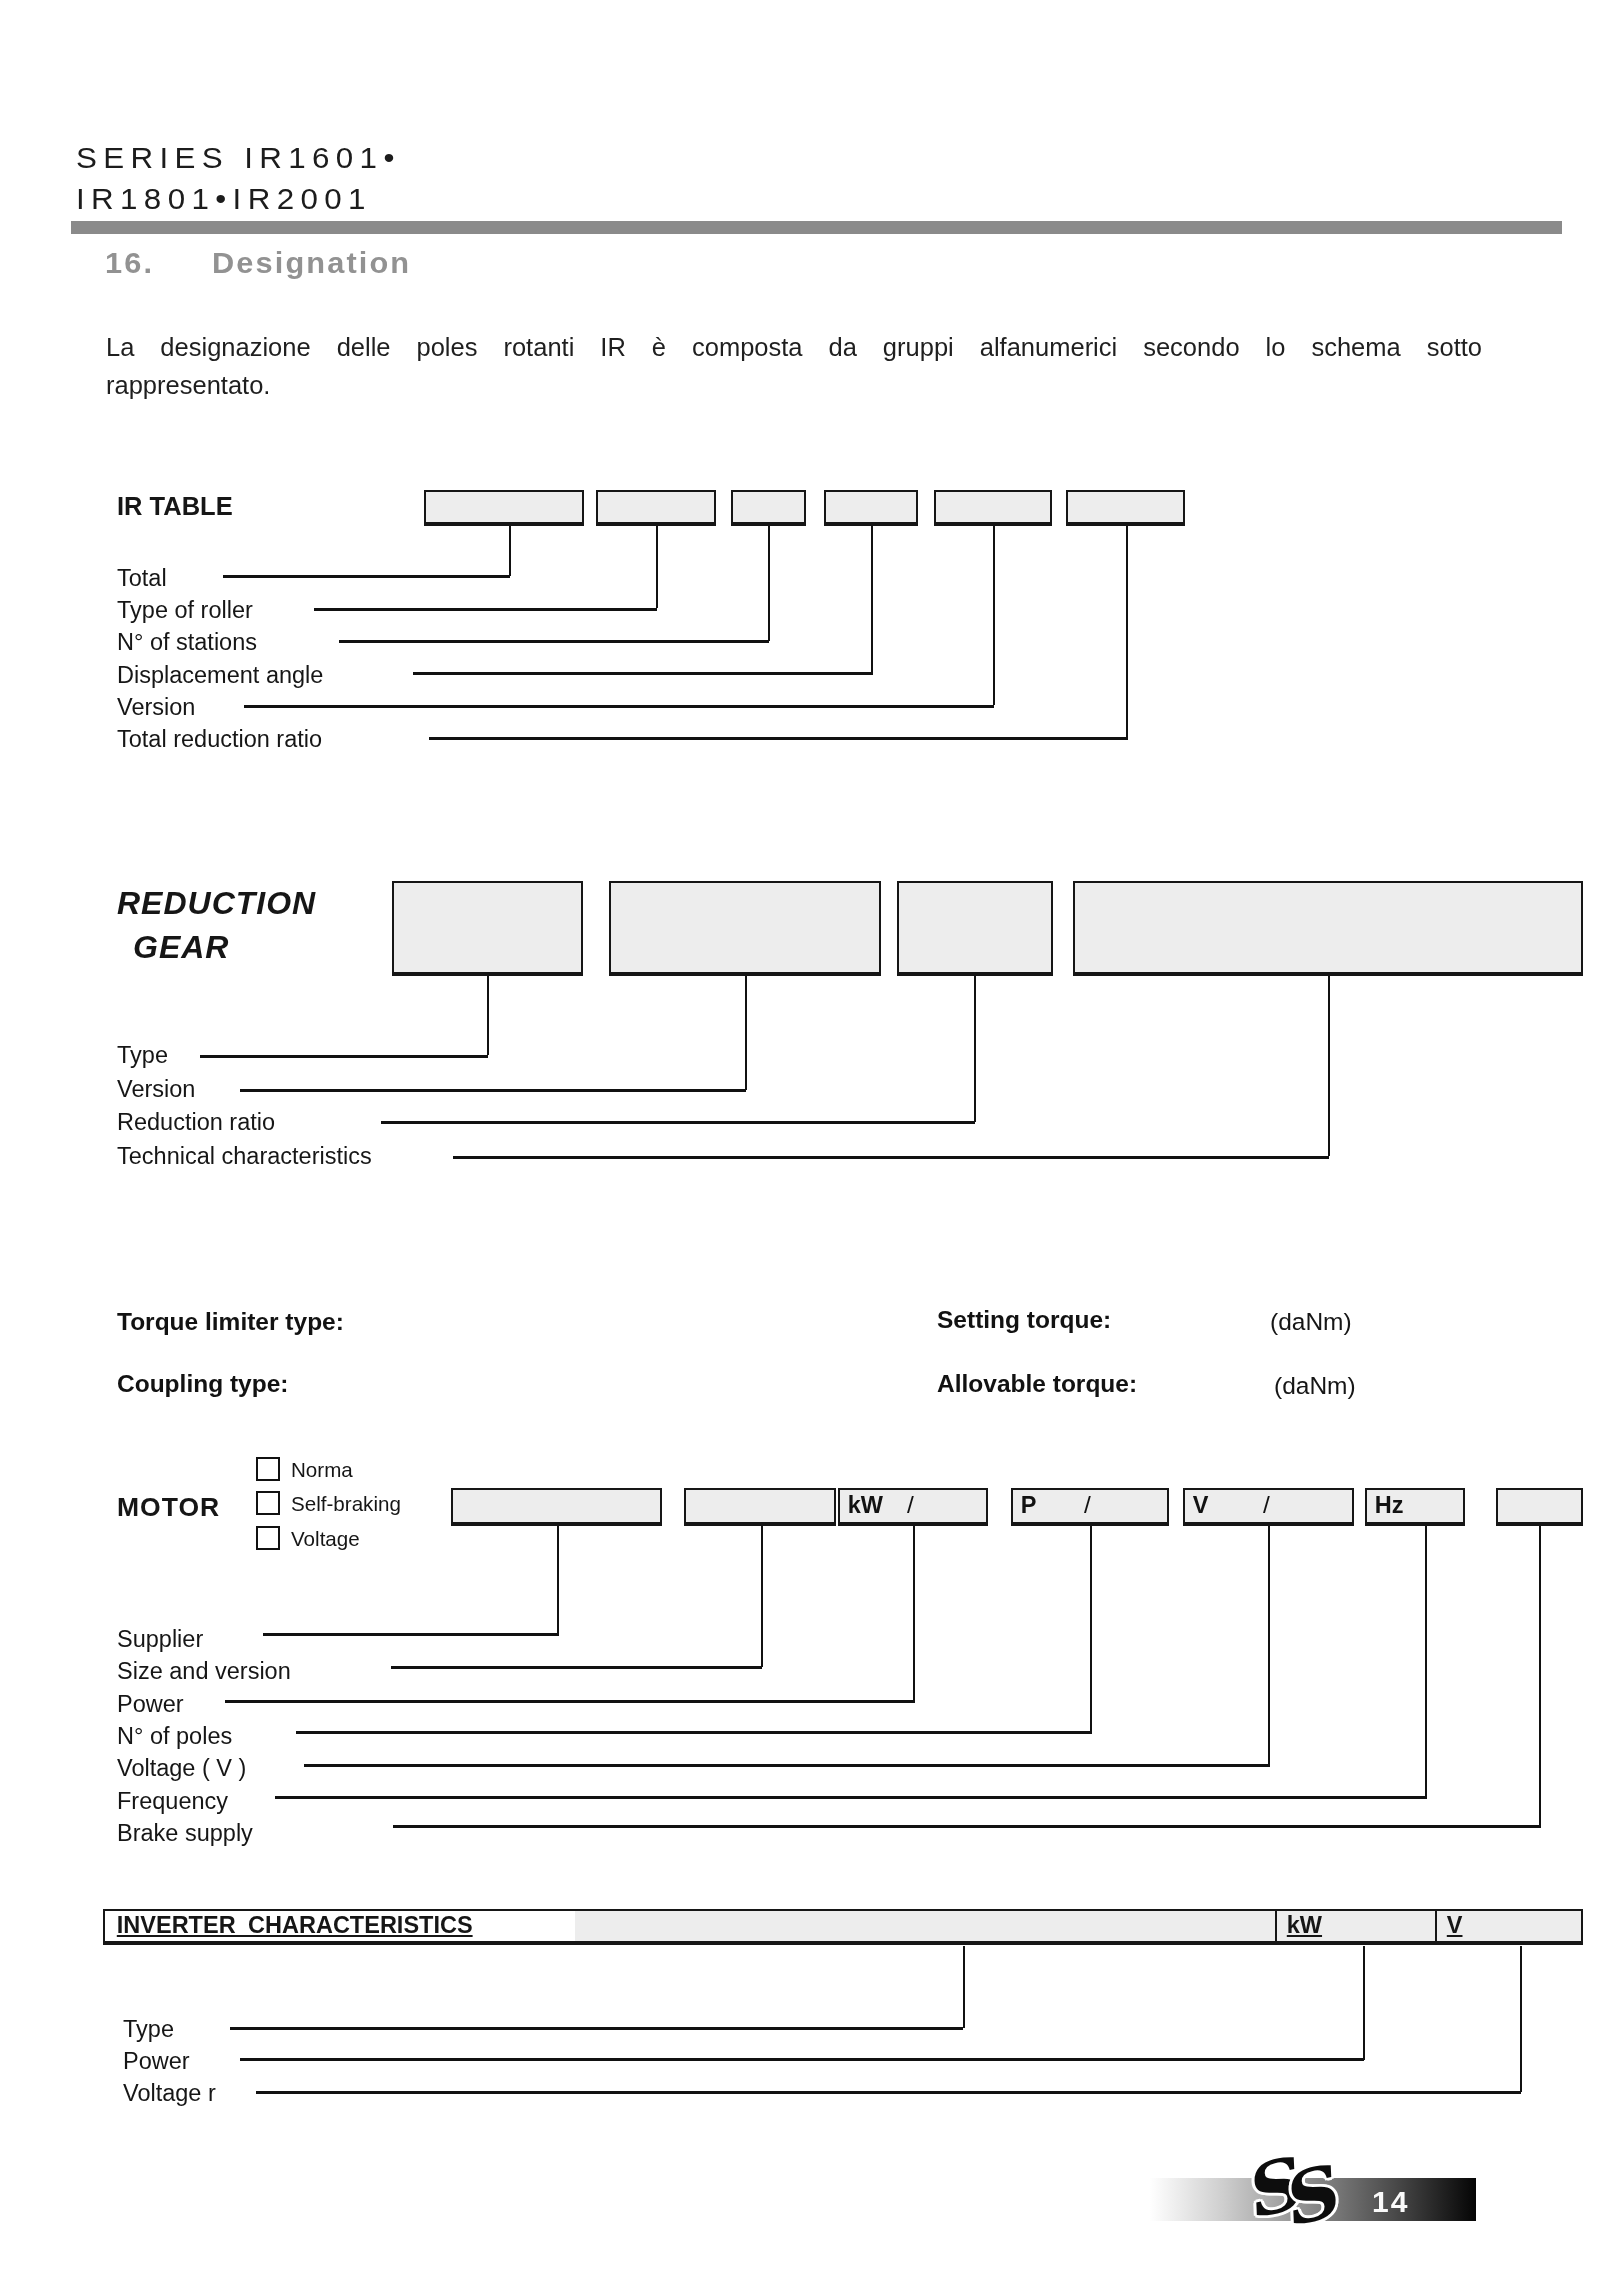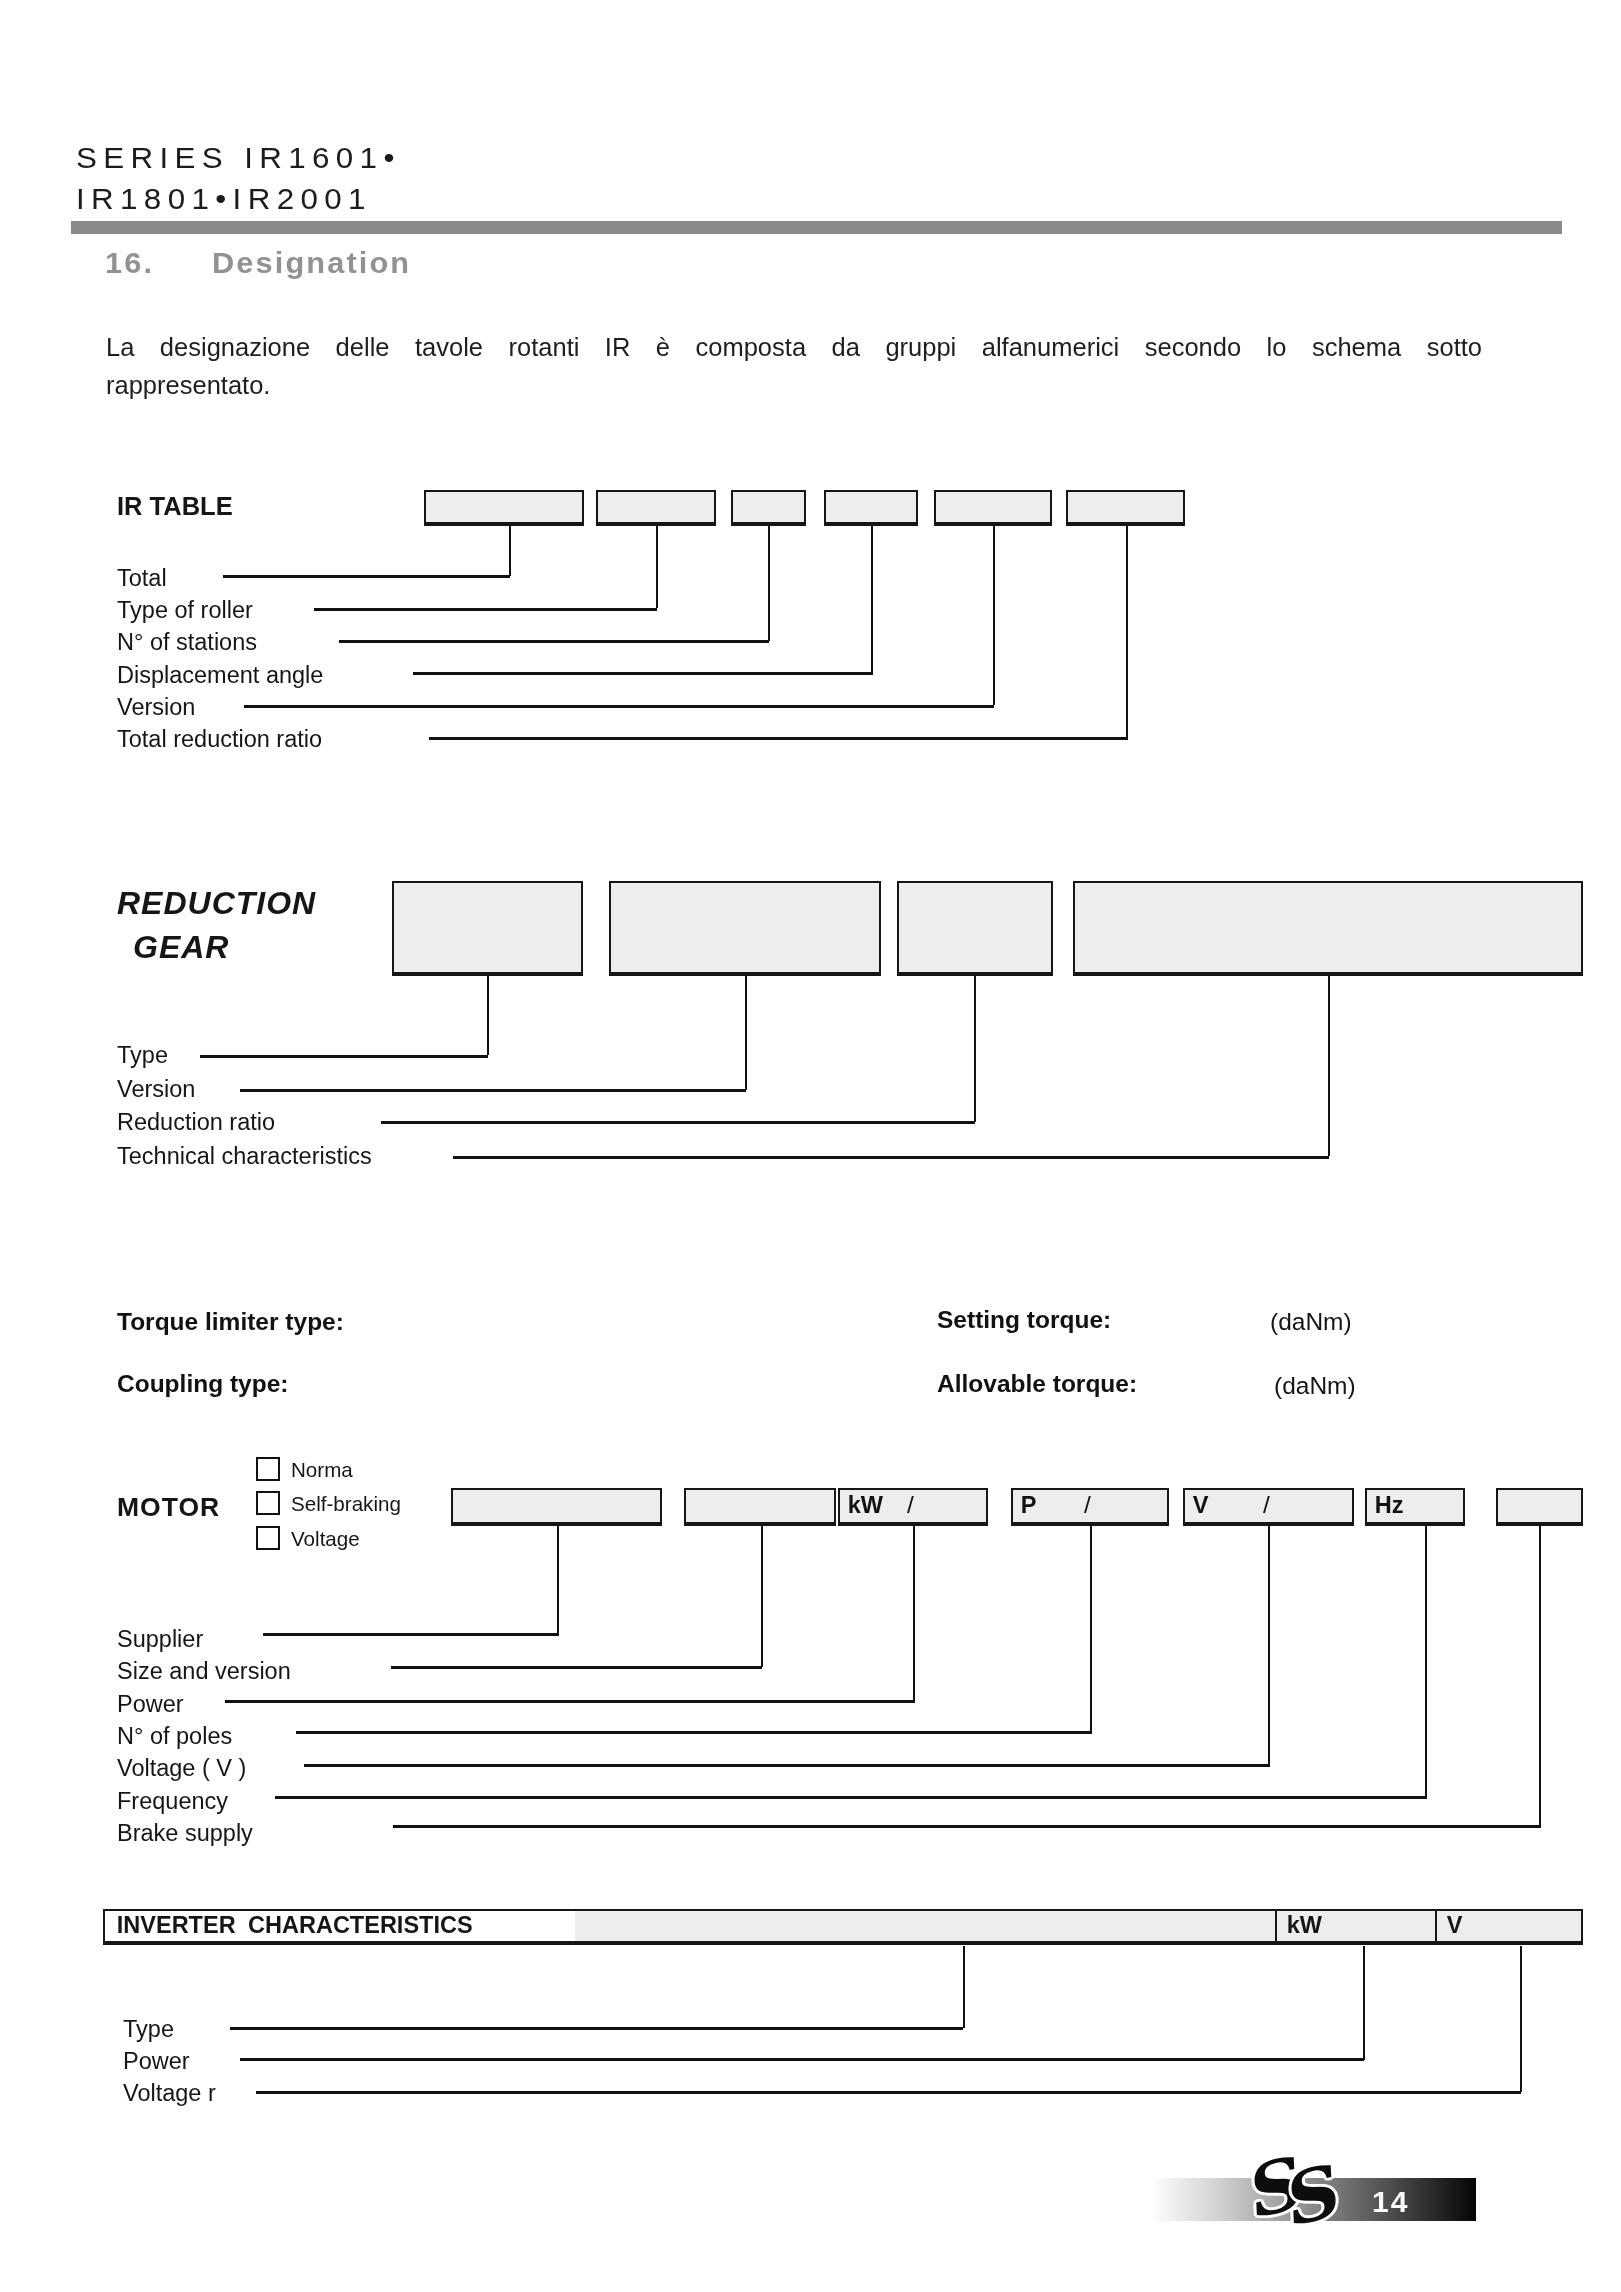--- a/index.html
+++ b/index.html
@@ -18,42 +18,42 @@
   .box{position:absolute;background:#ededed;border:2.9px solid #161616;border-bottom-width:4.9px;box-sizing:border-box;}
   .vl{position:absolute;width:2px;background:#111;}
   .hl{position:absolute;height:2.9px;background:#111;}
   .lbl{position:absolute;font-size:23.5px;color:#161616;white-space:nowrap;line-height:27.4px;}
   .blbl{position:absolute;font-size:24.5px;font-weight:bold;color:#121212;white-space:nowrap;}
   .boxlbl{position:absolute;font-size:23.5px;font-weight:bold;color:#121212;line-height:30px;}
   .slash{position:absolute;font-size:24.5px;color:#121212;line-height:30px;}
   .cb{position:absolute;width:19.6px;height:19.6px;border:2.9px solid #111;background:#fff;box-sizing:content-box;}
   .cblbl{position:absolute;font-size:20.6px;color:#161616;line-height:25.5px;white-space:nowrap;}
   
-  .invbar{position:absolute;display:flex;border:2.9px solid #161616;border-bottom-width:4.9px;box-sizing:border-box;background:#ededed;}
+  .invbar{position:absolute;display:flex;border:2.9px solid #161616;border-bottom-width:4.9px;box-sizing:border-box;background:#ededed;text-decoration:underline;}
   .invcell{height:100%;line-height:28px;box-sizing:border-box;}
   
   .gradbar{position:absolute;background:linear-gradient(to right, rgba(255,255,255,0) 0%, #cfcfcf 22%, #969696 45%, #4a4a4a 75%, #050505 100%);}
   .logo-s{position:absolute;font-family:"DejaVu Serif",serif;font-style:italic;font-weight:bold;color:#0d0d0d;
           font-size:71px;line-height:1;transform:rotate(-14deg) scaleX(1.05);
           text-shadow:-2.9px 0 0 #fff,2.9px 0 0 #fff,0 -2.9px 0 #fff,0 2.9px 0 #fff,-2px -2px 0 #fff,2px 2px 0 #fff,-2px 2px 0 #fff,2px -2px 0 #fff;}
   .pgnum{position:absolute;font-size:30px;font-weight:bold;color:#fafafa;letter-spacing:2px;}
 </style>
 </head>
 <body>
 
 <div class="page">
 
   <div class="abs series" style="left:76px;top:142px;">SERIES IR1601•</div>
   <div class="abs series" style="left:76px;top:183px;">IR1801•IR2001</div>
   <div class="graybar" style="left:71px;top:221px;width:1491px;height:12.7px;"></div>
 
   <div class="abs sechead" style="left:105px;top:247px;">16.</div>
   <div class="abs sechead" style="left:212px;top:247px;">Designation</div>
 
-  <div class="intro1" style="left:106px;top:333px;width:1376px;">La designazione delle tavole rotanti IR è composta da gruppi alfanumerici secondo lo schema sotto</div>
+  <div class="intro1" style="left:106px;top:333px;width:1376px;">La designazione delle poles rotanti IR è composta da gruppi alfanumerici secondo lo schema sotto</div>
   <div class="intro2" style="left:106px;top:371px;">rappresentato.</div>
 
   <div class="abs" style="left:117px;top:492px;font-size:25.5px;font-weight:bold;">IR TABLE</div>
   <div class="box" style="left:424px;top:490px;width:160px;height:36px;"></div>
   <div class="box" style="left:596px;top:490px;width:120px;height:36px;"></div>
   <div class="box" style="left:731px;top:490px;width:75px;height:36px;"></div>
   <div class="box" style="left:824px;top:490px;width:94px;height:36px;"></div>
   <div class="box" style="left:934px;top:490px;width:118px;height:36px;"></div>
   <div class="box" style="left:1066px;top:490px;width:119px;height:36px;"></div>
 

